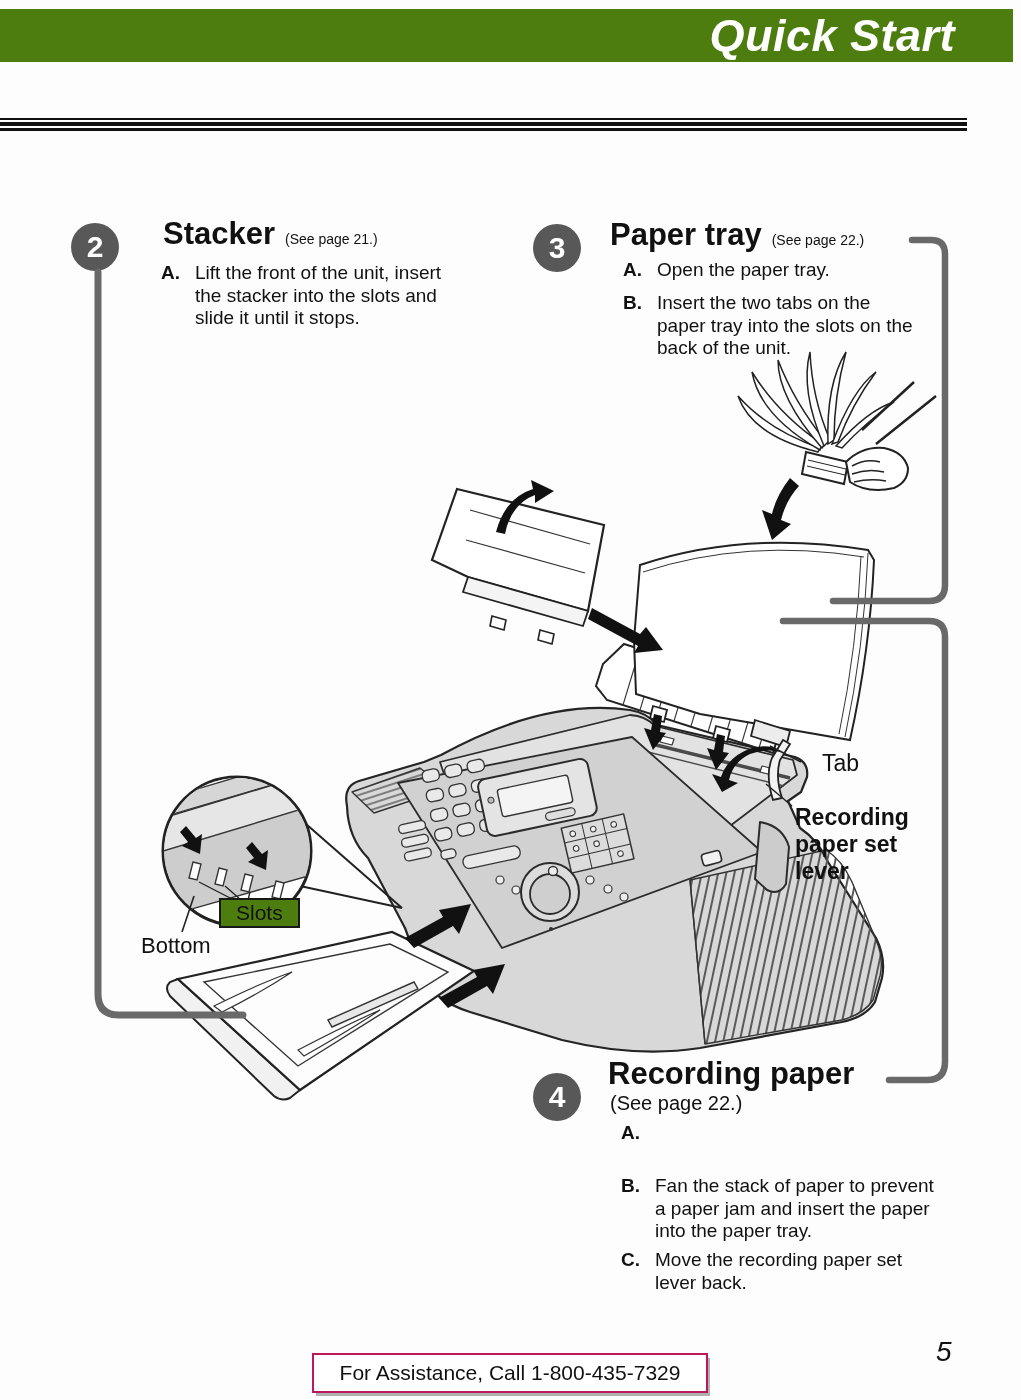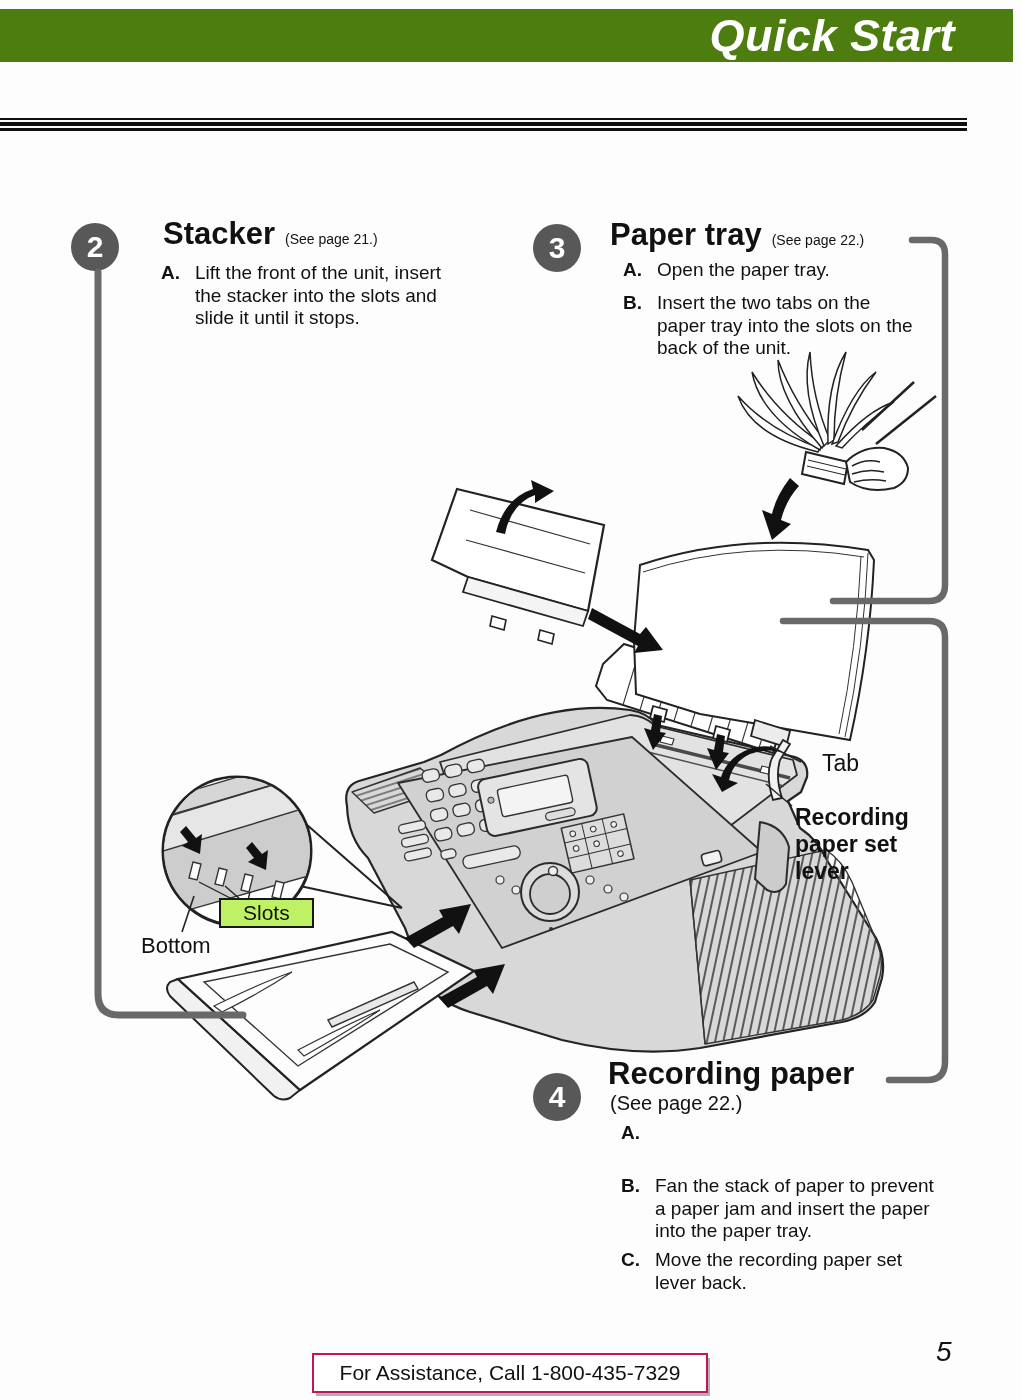--- a/index.html
+++ b/index.html
@@ -28,21 +28,21 @@
   .see{font-size:14px;}
   .see-below{position:absolute;font-size:20px;white-space:nowrap;}
   .item{position:absolute;display:flex;gap:10px;font-size:19px;line-height:22.5px;}
   .ilabel{font-weight:bold;min-width:24px;}
   .itext{white-space:pre-line;}
 
   
   .dlabel{position:absolute;}
   .tab-label{left:822px;top:750px;font-size:23px;}
   .lever-label{left:795px;top:790px;font-size:23px;font-weight:bold;line-height:27px;white-space:pre-line;margin-top:14px;}
-  .slots-label{left:219px;top:898px;font-size:21px;border:2px solid #181818;background:#bef264;padding:1px 22px;}
+  .slots-label{left:219px;top:898px;font-size:21px;border:2px solid #181818;background:#4d7c0f;padding:1px 15px;}
   .bottom-label{left:141px;top:933px;font-size:22px;}
 
   
   .footer-box{position:absolute;left:312px;top:1353px;width:396px;height:40px;border:2px solid #be185d;
               background:#fff;box-shadow:3px 4px 0 -1px #b0b0b0;
               display:flex;align-items:center;justify-content:center;font-size:21px;box-sizing:border-box;}
   .page-num{position:absolute;left:936px;top:1336px;font-size:28px;font-style:italic;}
 
   .art{position:absolute;left:0;top:0;width:1021px;height:1400px;pointer-events:none;}
 </style>

